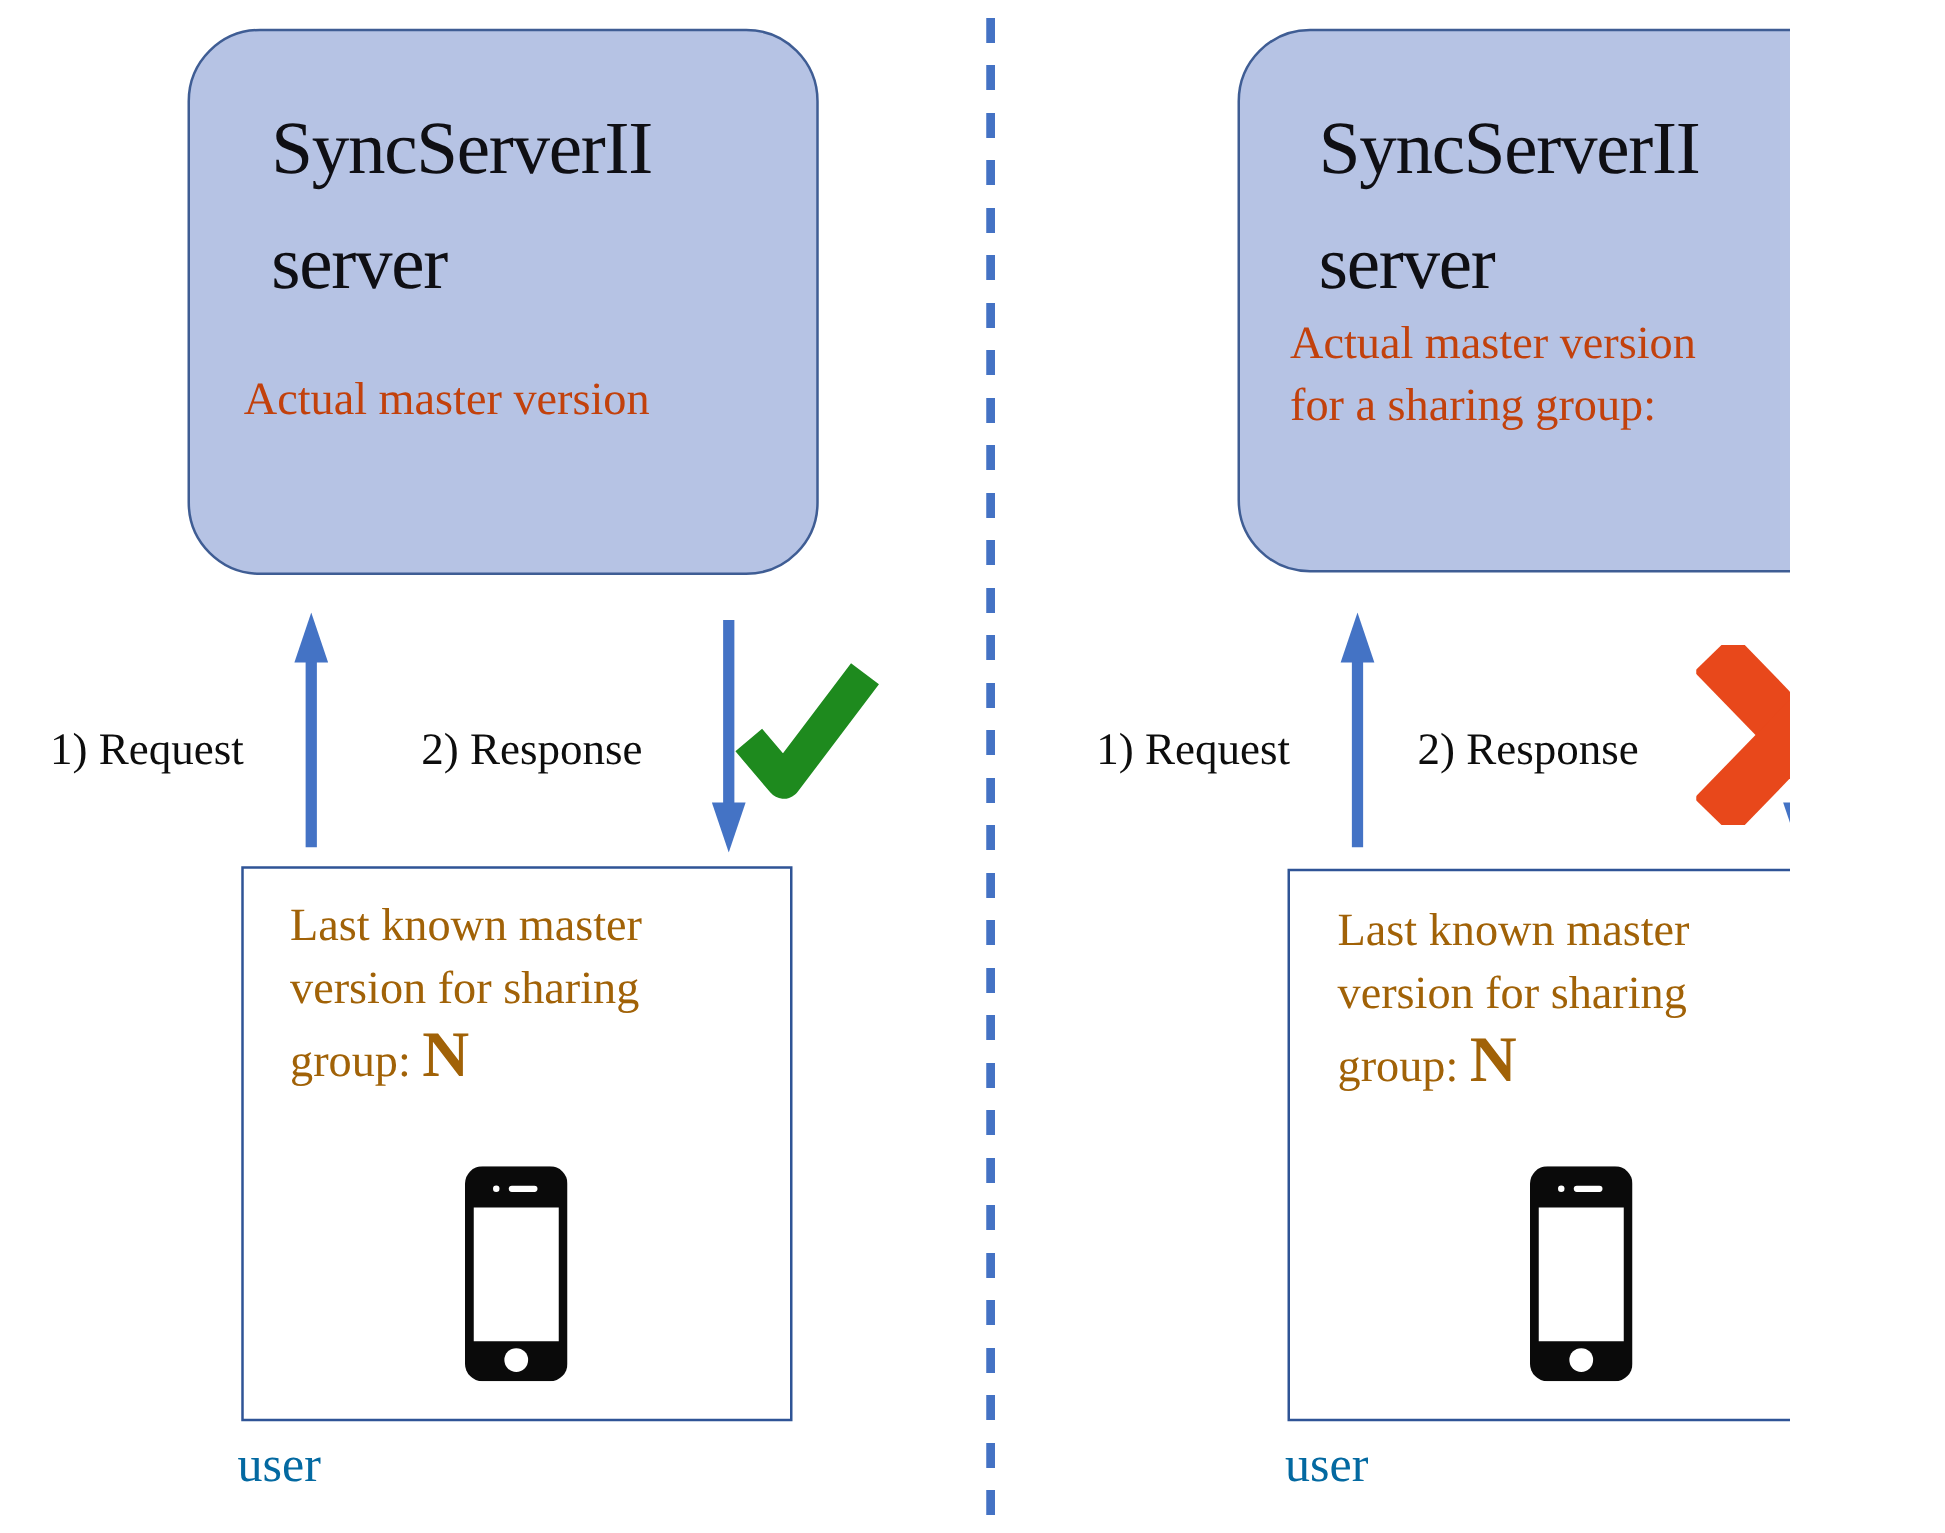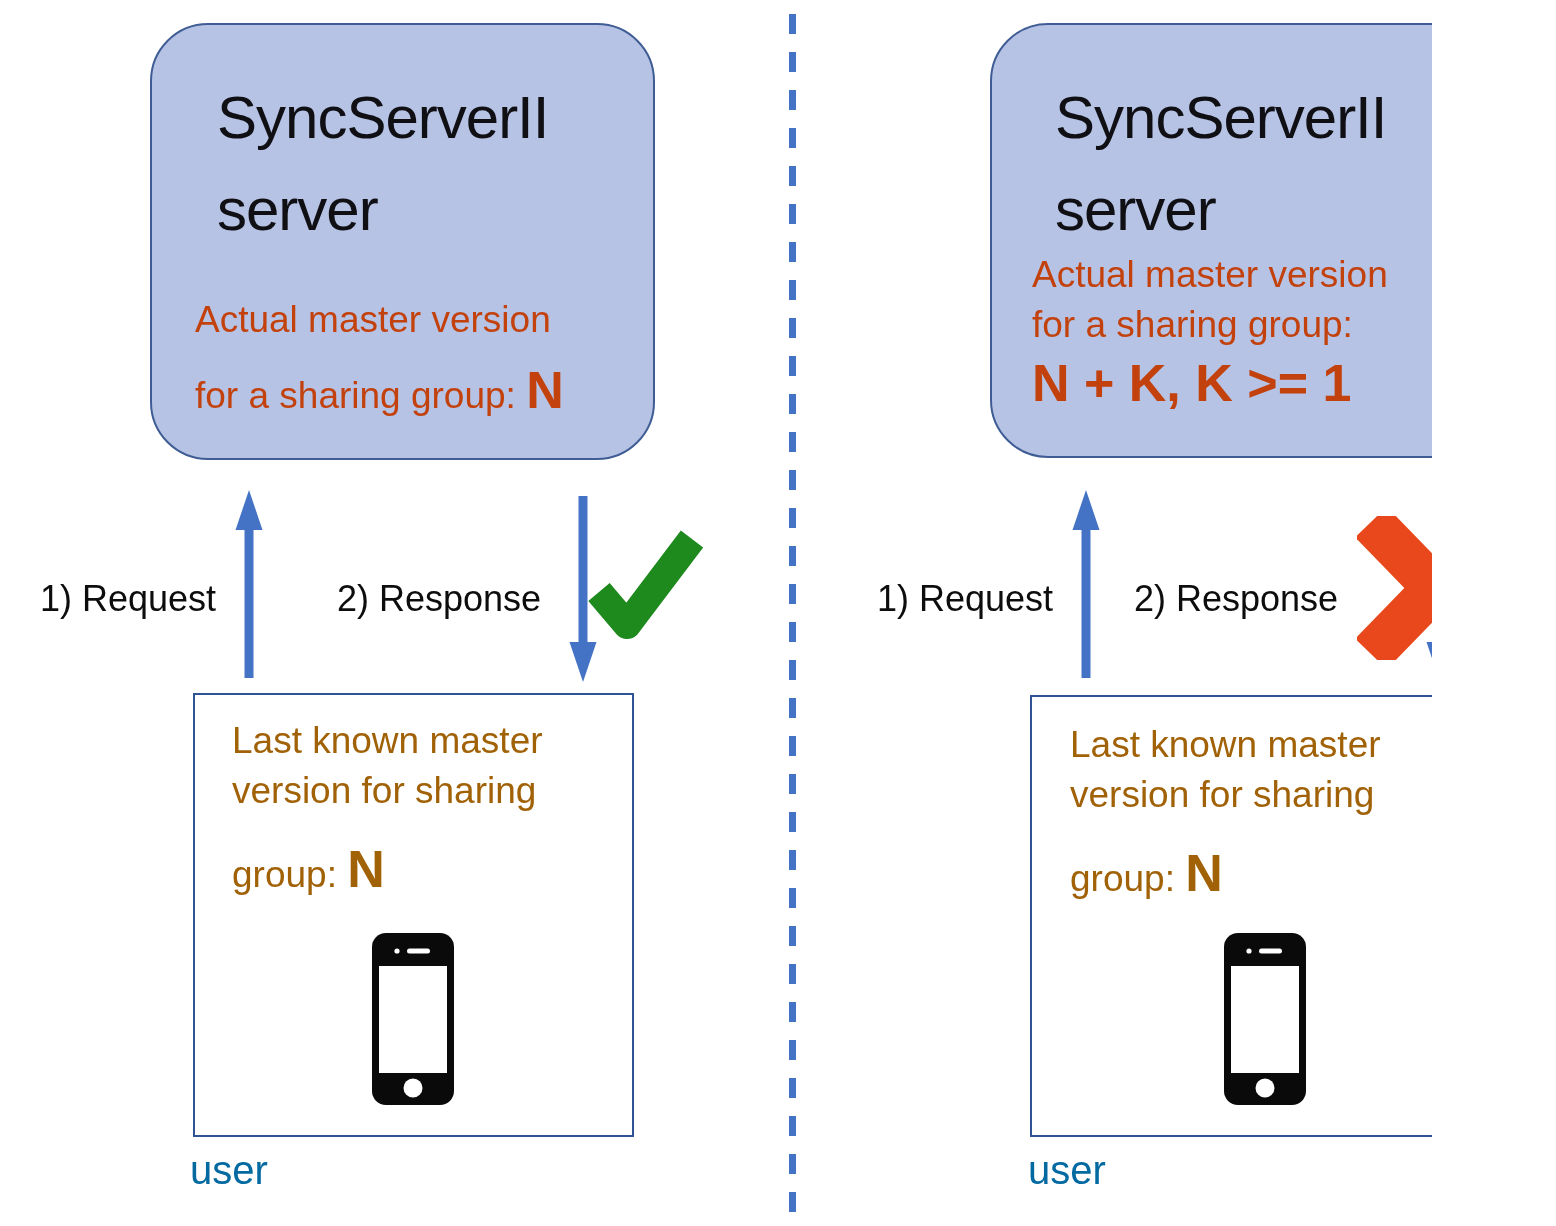--- a/index.html
+++ b/index.html
@@ -1,20 +1,20 @@
 <!DOCTYPE html>
 <html><head>
 <meta charset="utf-8">
 <style>
   html,body{margin:0;padding:0;background:#ffffff;}
   #stage{
     position:relative;
     width:1432px;height:1226px;
     background:#ffffff;
-    font-family:Liberation Sans, sans-serif;
+    font-family:Liberation Serif, serif;
     color:#121212;
     overflow:hidden;
   }
   .abs{position:absolute;}
 
   
   .divider{
     left:789px;top:14px;width:7px;height:1205px;
     background:repeating-linear-gradient(to bottom,#4472C4 0 20px,transparent 20px 38px);
   }
@@ -54,21 +54,21 @@
     background:#ffffff;
     border:2px solid #2F5496;
     box-sizing:border-box;
   }
   .client-box.lft{left:193px;top:693px;width:441px;height:444px;}
   .client-box.rgt{left:1030px;top:695px;width:442px;height:442px;}
 
   .client-text{font-size:37px;line-height:50px;color:#a16207;white-space:nowrap;}
   .client-text.lft{left:232px;top:716px;}
   .client-text.rgt{left:1070px;top:720px;}
-  .client-text .group-line{margin-top:28px;}
+  .client-text .group-line{margin-top:4px;}
 
   .user-label{font-size:40px;color:#0369a1;}
   .user-label.lft{left:190px;top:1148px;}
   .user-label.rgt{left:1028px;top:1148px;}
 
   svg{display:block;}
 </style>
 </head>
 <body>
 
@@ -78,21 +78,20 @@
 
   <div class="abs server-box lft"></div>
 
   <div class="abs server-title lft">
     <div>SyncServerII</div>
     <div>server</div>
   </div>
 
   <div class="abs server-body lft">
     <div>Actual master version</div>
-    <div><span>for a sharing group: </span><b class="big-n">N</b></div>
   </div>
 
   <svg class="abs" style="left:235px;top:490px;" width="28" height="188" viewBox="0 0 28 188">
     <rect x="9.5" y="34" width="9" height="154" fill="#4473C5"></rect>
     <polygon points="14,0 27.5,40 0.5,40" fill="#4473C5"></polygon>
   </svg>
 
   <div class="abs flow-label lbl-req-l">1) Request</div>
   <div class="abs flow-label lbl-res-l">2) Response</div>
 
@@ -126,21 +125,20 @@
   <div class="abs server-box rgt"></div>
 
   <div class="abs server-title rgt">
     <div>SyncServerII</div>
     <div>server</div>
   </div>
 
   <div class="abs server-body rgt">
     <div>Actual master version</div>
     <div>for a sharing group:</div>
-    <div class="bold-line">N + K, K &gt;= 1</div>
   </div>
 
   <svg class="abs" style="left:1072px;top:490px;" width="28" height="188" viewBox="0 0 28 188">
     <rect x="9.5" y="34" width="9" height="154" fill="#4473C5"></rect>
     <polygon points="14,0 27.5,40 0.5,40" fill="#4473C5"></polygon>
   </svg>
 
   <div class="abs flow-label lbl-req-r">1) Request</div>
   <div class="abs flow-label lbl-res-r">2) Response</div>
 

